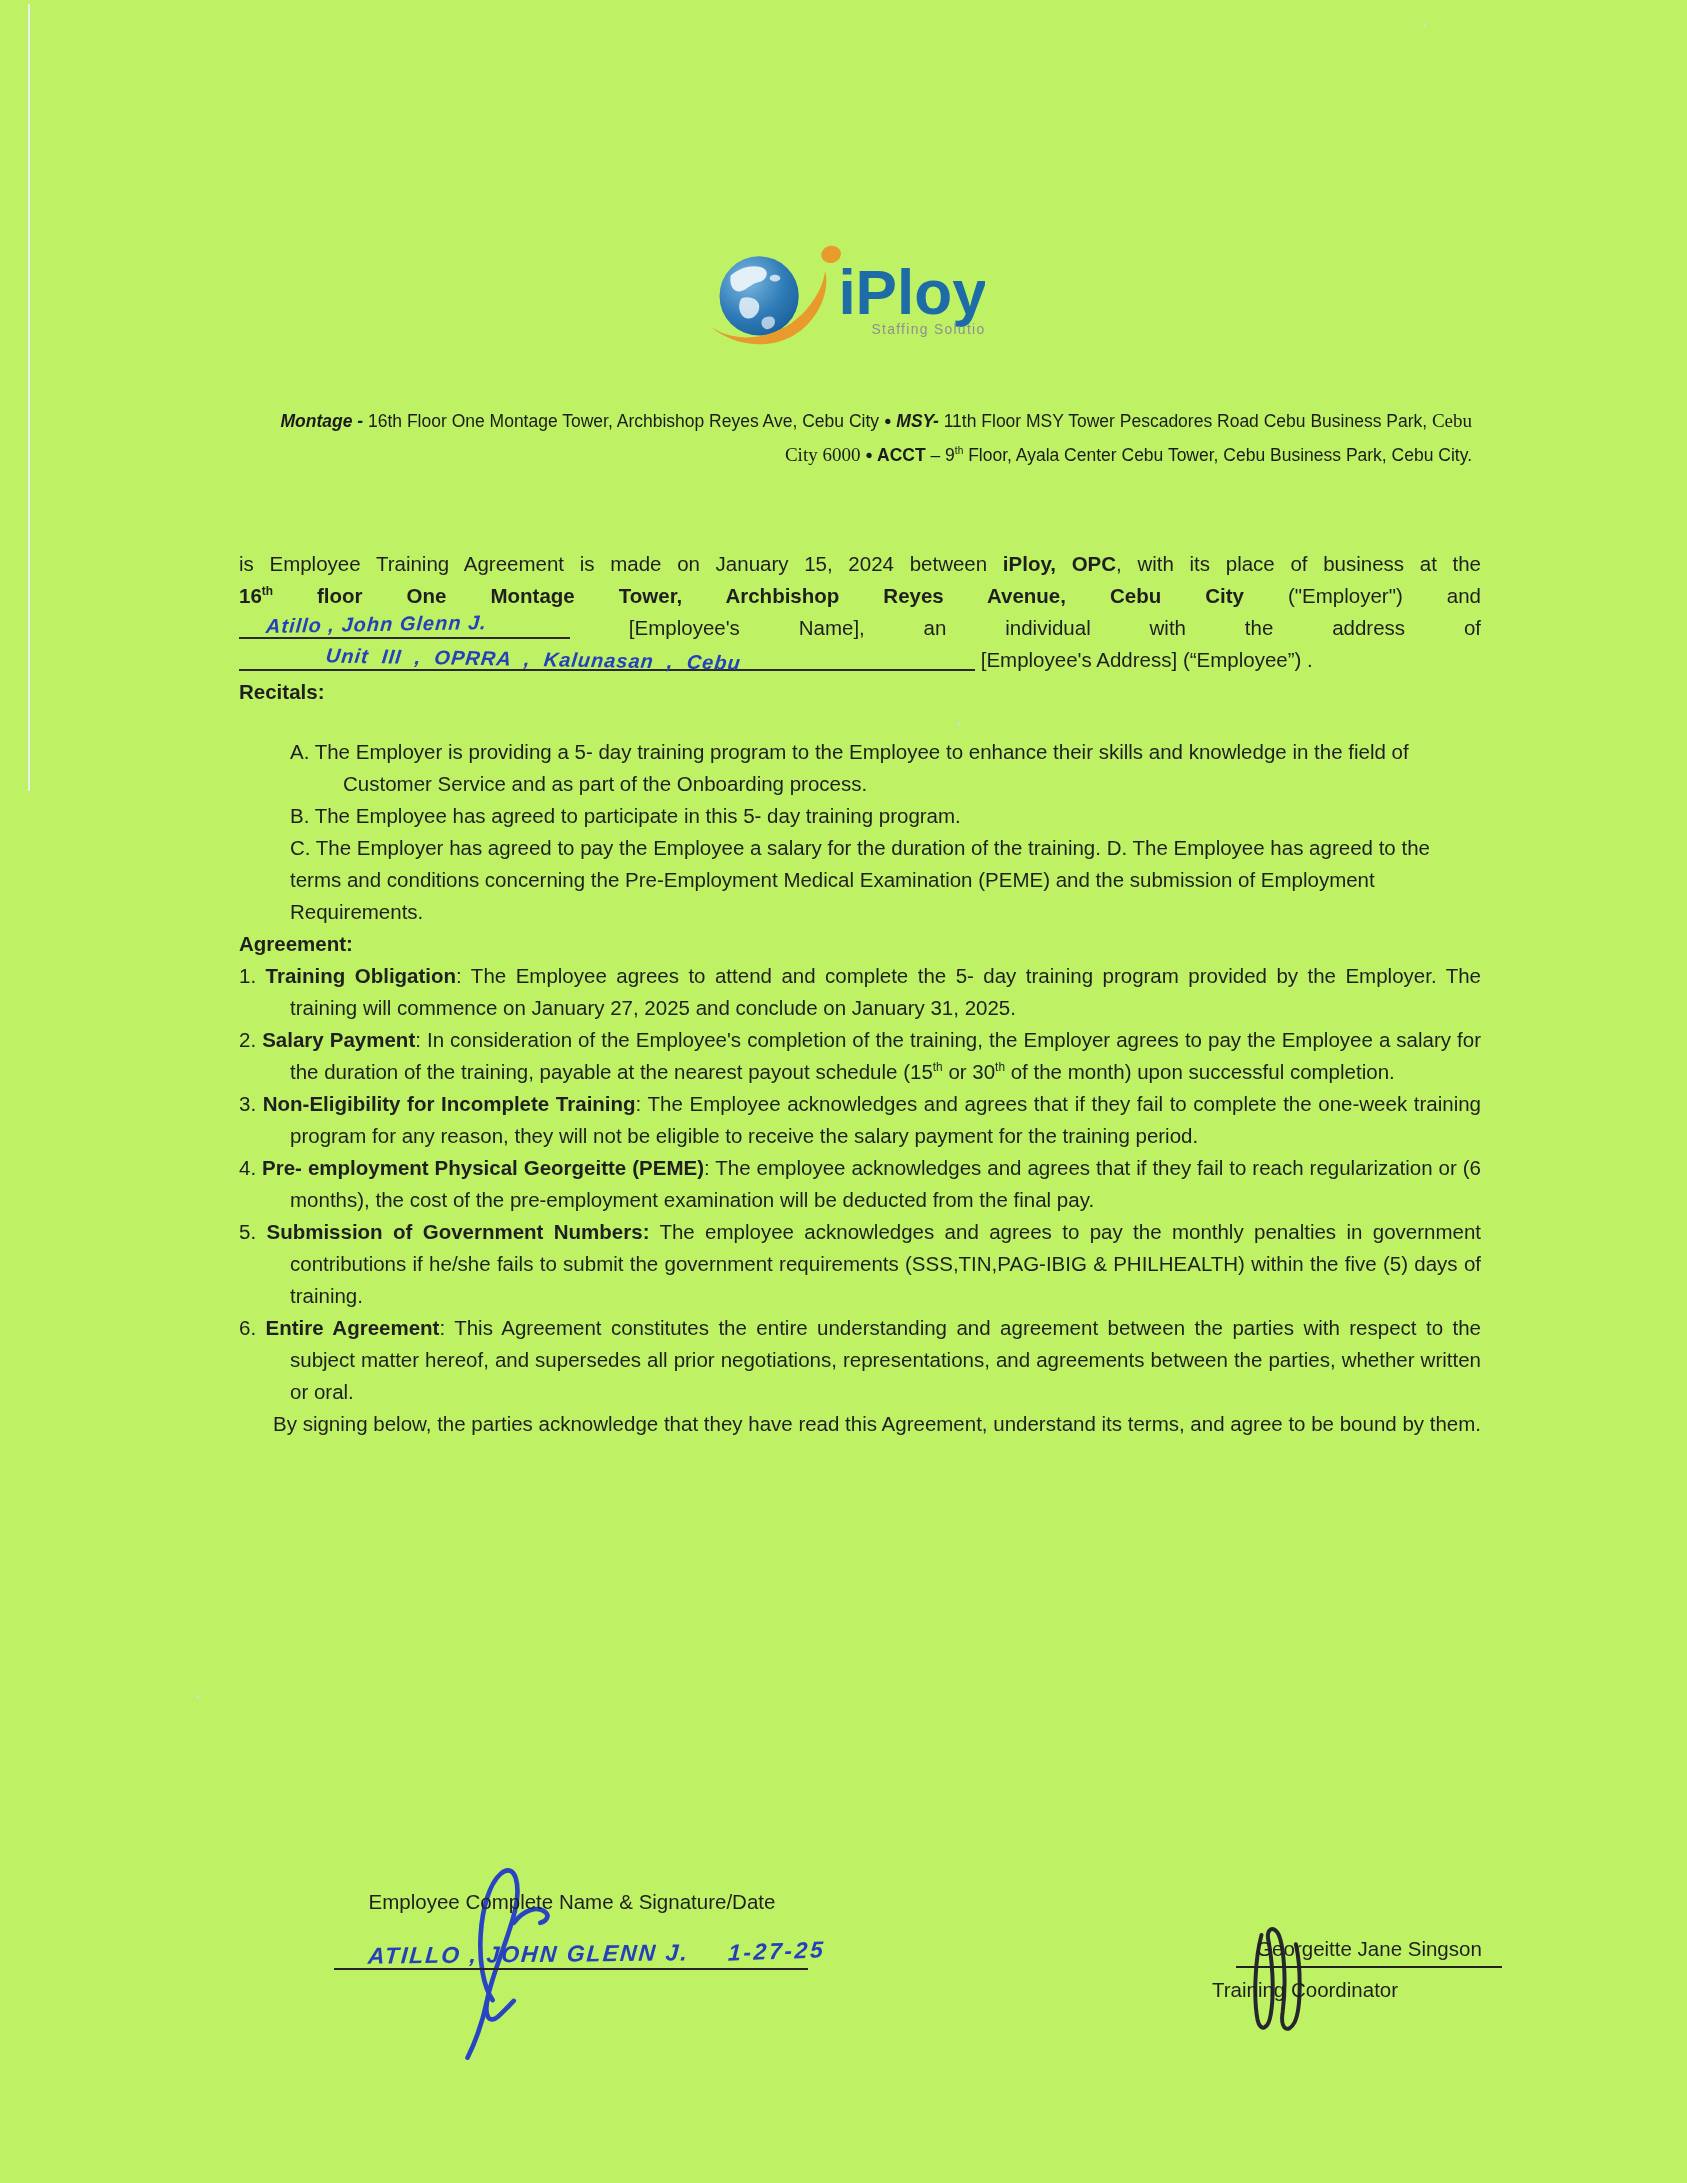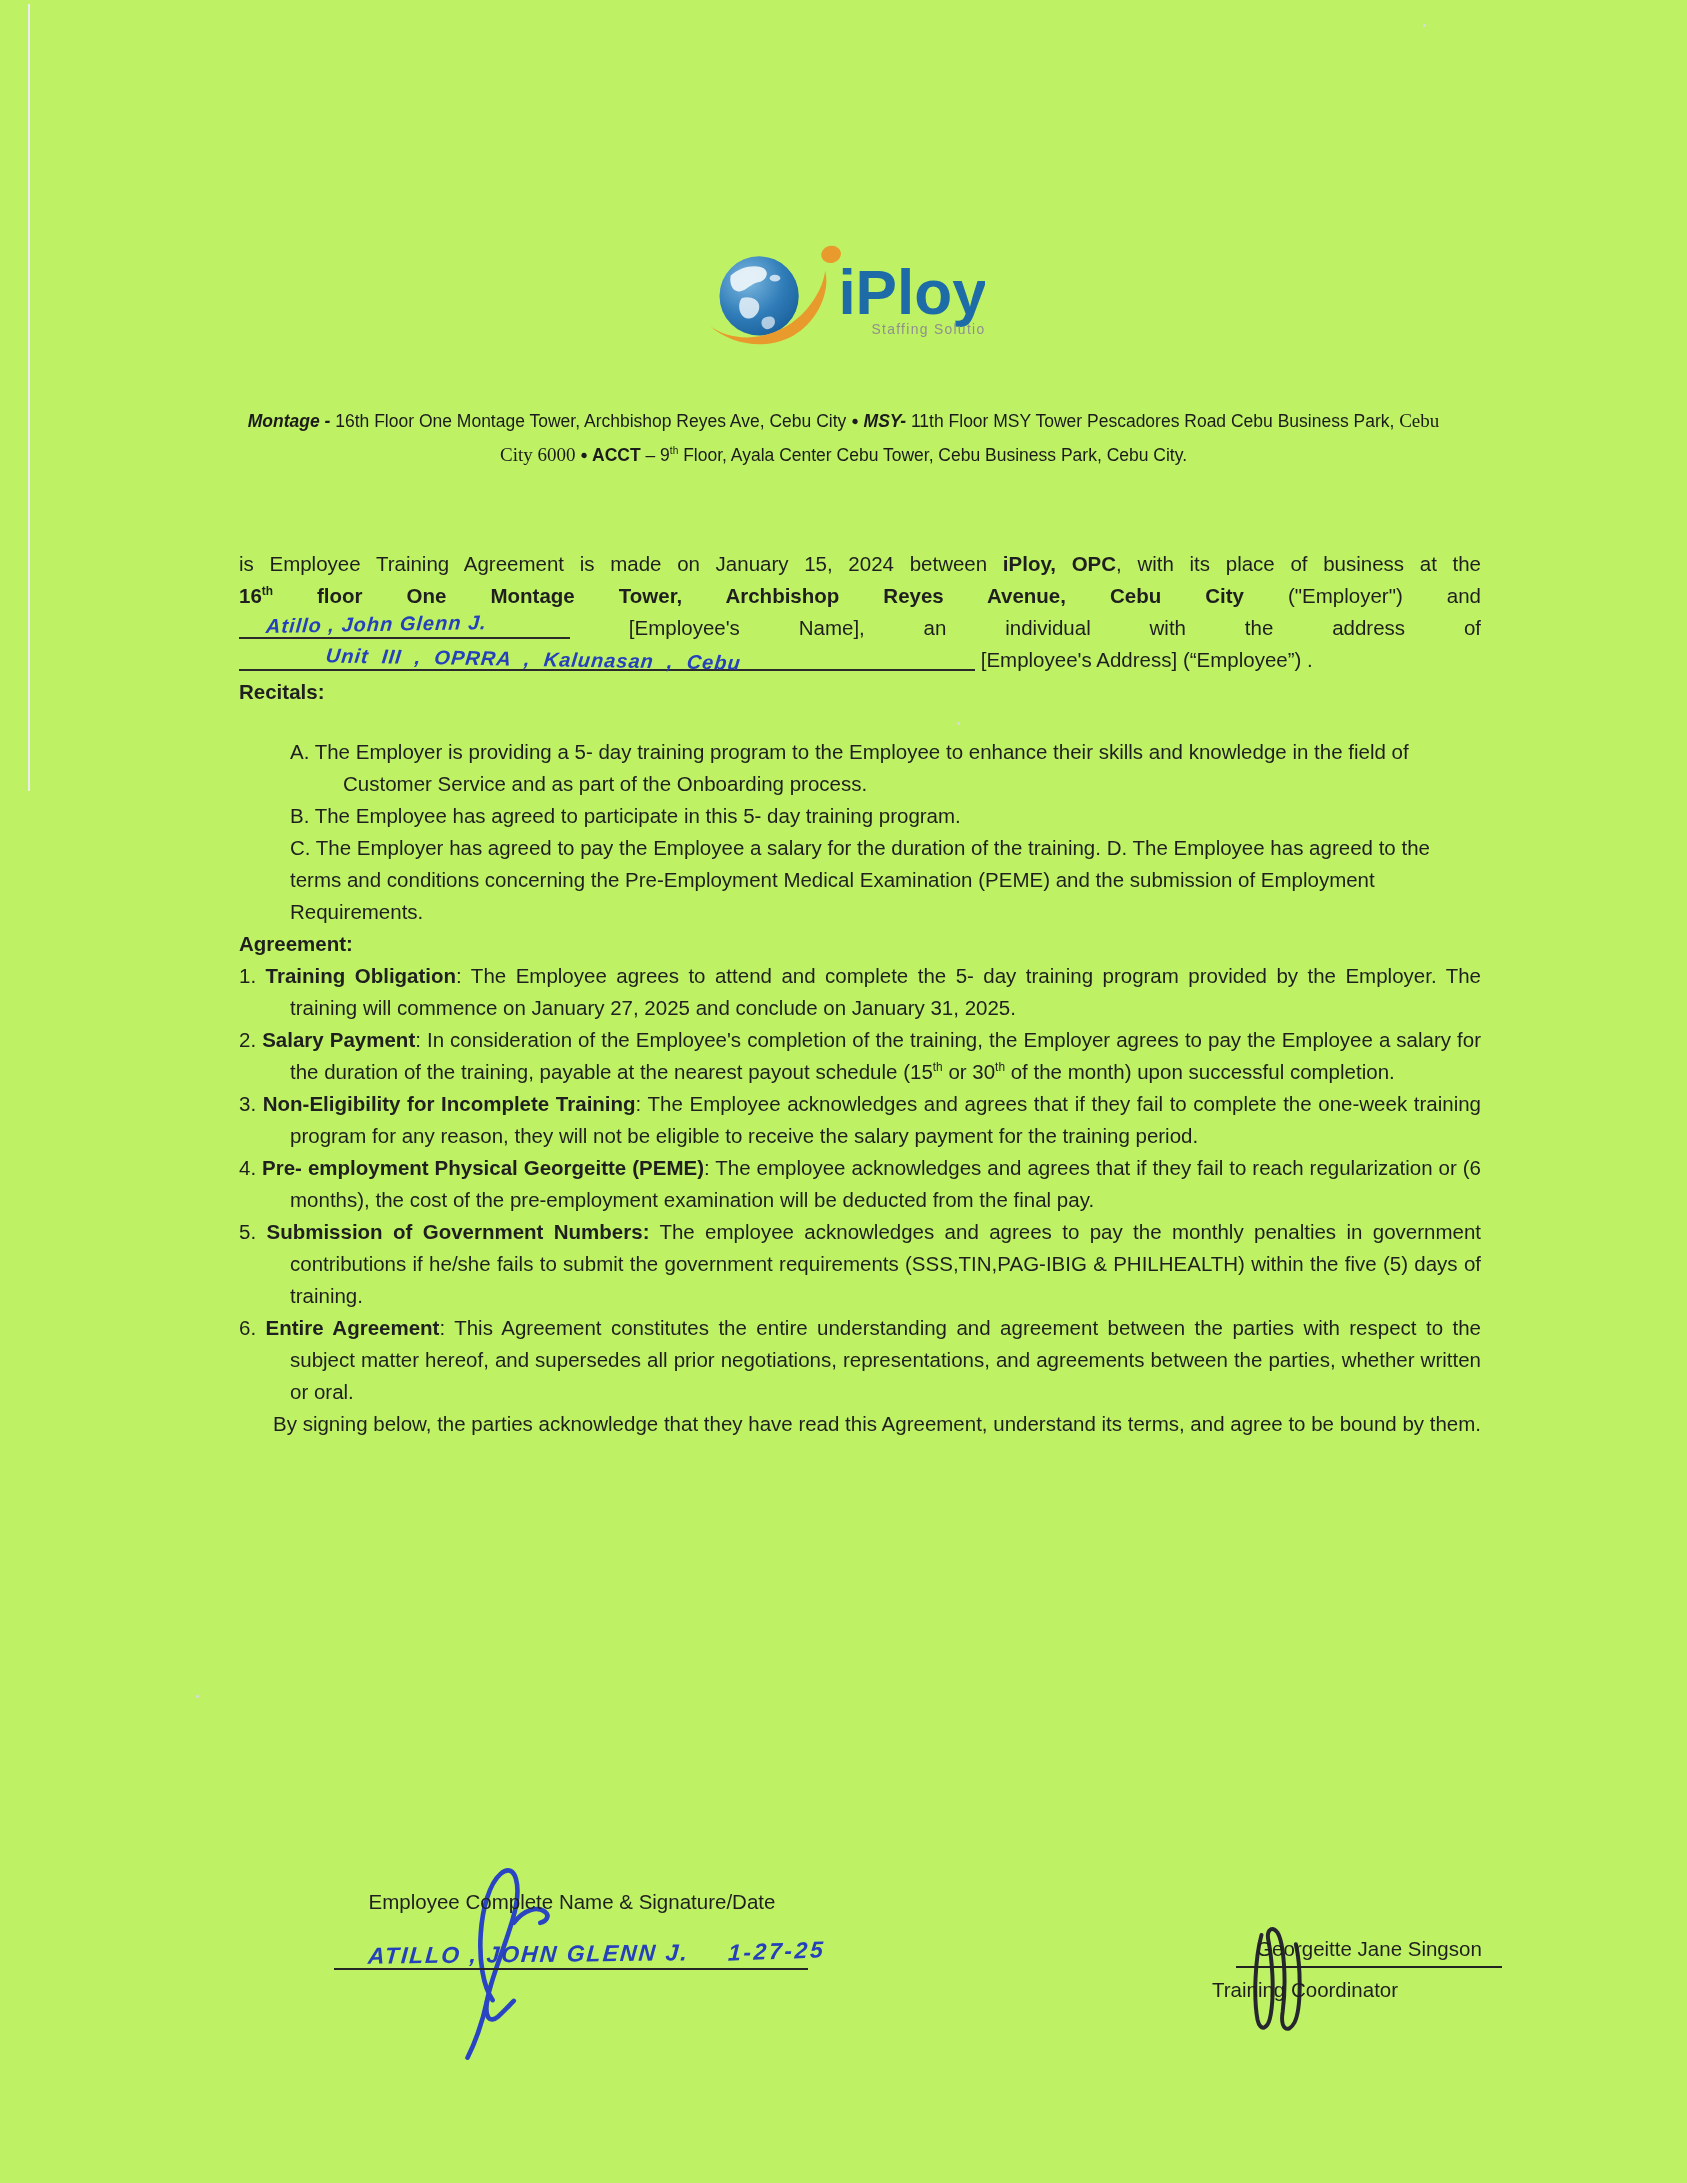--- a/index.html
+++ b/index.html
@@ -10,21 +10,21 @@
   .scan-line{position:absolute;left:28.4px;top:4px;width:2px;height:787px;background:#e9eded;}
   .speck{position:absolute;border-radius:50%;background:#d7dbdb;}
   .speck.s1{left:1423px;top:24px;width:3.3px;height:3.3px;}
   .speck.s2{left:957px;top:722px;width:2.6px;height:2.6px;}
   .speck.s3{left:196px;top:1695px;width:2.6px;height:2.6px;}
 
   
   .logo{position:absolute;left:701px;top:233px;width:284px;height:118px;}
 
   
-  .hdr{position:absolute;left:215px;top:404px;width:1257px;text-align:center;
+  .hdr{position:absolute;left:215px;top:404px;width:1257px;text-align:right;
        font-size:17.5px;line-height:33px;color:#1b1b1b;}
   .bi{font-weight:bold;font-style:italic;}
   .b{font-weight:bold;}
   .serif{font-family:"Liberation Serif",serif;font-size:19px;}
   .bullet{font-size:12.6px;vertical-align:2px;}
   sup{font-size:58%;vertical-align:super;line-height:0;}
 
   
   .content{position:absolute;left:239px;top:548px;width:1242px;
            font-size:20.5px;line-height:32px;color:#1f1f1f;}

